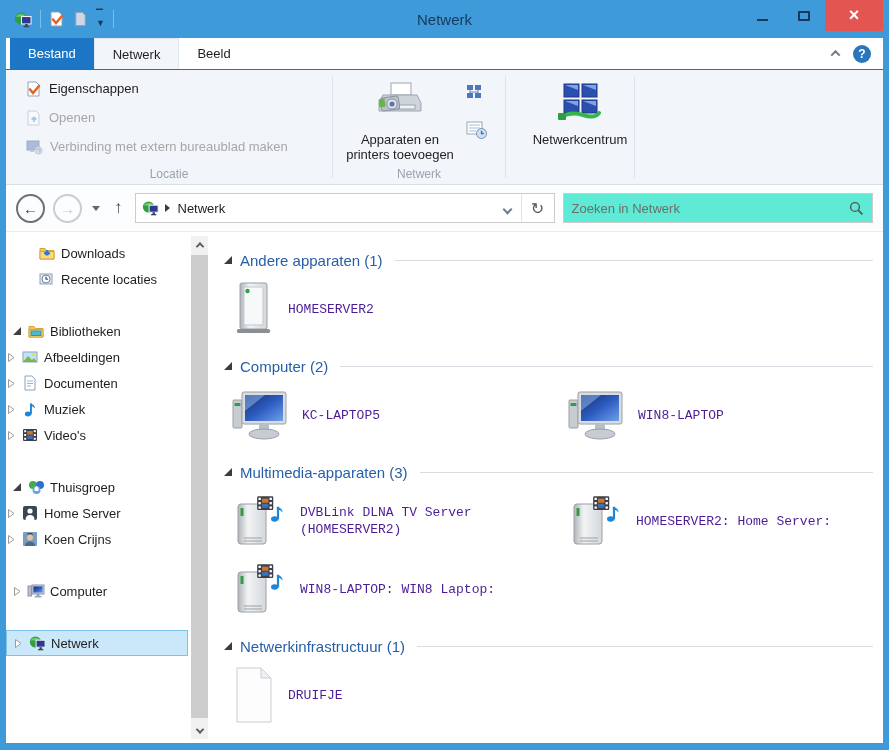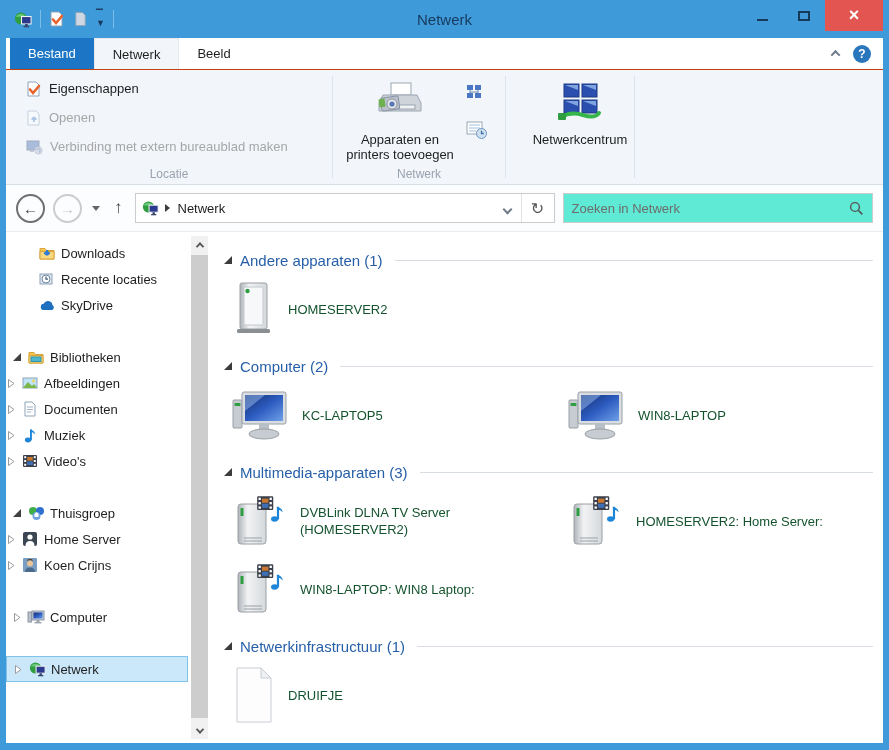--- a/index.html
+++ b/index.html
@@ -79,21 +79,21 @@
   .schev.up { transform:rotate(-135deg) translate(-1px,-1px); }
   .schev.down { transform:rotate(45deg) translate(-1px,-1px); }
 
   .content { flex:1; padding:14px 10px 0 14px; overflow:hidden; }
   .group { margin-bottom:4px; }
   .ghead { display:flex; align-items:center; gap:8px; height:28px; margin-bottom:6px; }
   .ghead .gtitle { color:#265fa8; font-size:15px; white-space:nowrap; }
   .ghead .gline { flex:1; height:1px; background:#d8dde3; margin-left:4px; }
   .gitems { display:grid; grid-template-columns:336px 1fr; row-gap:10px; margin-bottom:14px; padding-left:8px; }
   .item { display:flex; align-items:center; gap:12px; min-height:58px; }
-  .item .ilabel { font-size:13px; color:#14532d; max-width:180px; line-height:17px; }
+  .item .ilabel { font-size:13px; color:#4c1d95; max-width:180px; line-height:17px;font-family:Liberation Mono, monospace; }
 
   svg { display:block; }
 </style>
 </head>
 <body>
 
 <svg width="0" height="0" style="position:absolute">
   <defs>
     <linearGradient id="gScreen" x1="0" y1="0" x2="1" y2="1">
       <stop offset="0" stop-color="#16306e"></stop>
@@ -317,28 +317,20 @@
       <div class="tree-row lvl-fav">
         <span class="ticon">
             <svg width="16" height="16" viewBox="0 0 16 16">
               <rect x="1" y="3" width="12" height="10" fill="#dfe6ee" stroke="#8fa3b8"></rect>
               <circle cx="7" cy="8" r="4" fill="#fff" stroke="#6d88a5"></circle>
               <path d="M7 5.6 v2.6 h2" stroke="#3f5a78" fill="none" stroke-width="1.2"></path>
             </svg>
           </span>
         <span>Recente locaties</span>
       </div>
-      <div class="tree-row lvl-fav">
-        <span class="ticon">
-            <svg width="17" height="16" viewBox="0 0 17 12">
-              <path d="M4.2 11 a3.2 3.2 0 0 1 .5-6.3 A4.6 4.6 0 0 1 13.4 5.9 2.9 2.9 0 0 1 13.2 11 z" fill="#1d6fc0"></path>
-            </svg>
-          </span>
-        <span>SkyDrive</span>
-      </div>
 
       <div class="tree-gap"></div>
 
       <div class="tree-row lvl-root">
         <span class="exp">
             <svg width="8" height="8">
               <polygon points="8,0 8,8 0,8" fill="#404040"></polygon>
             </svg>
           </span>
         <span class="ticon">

